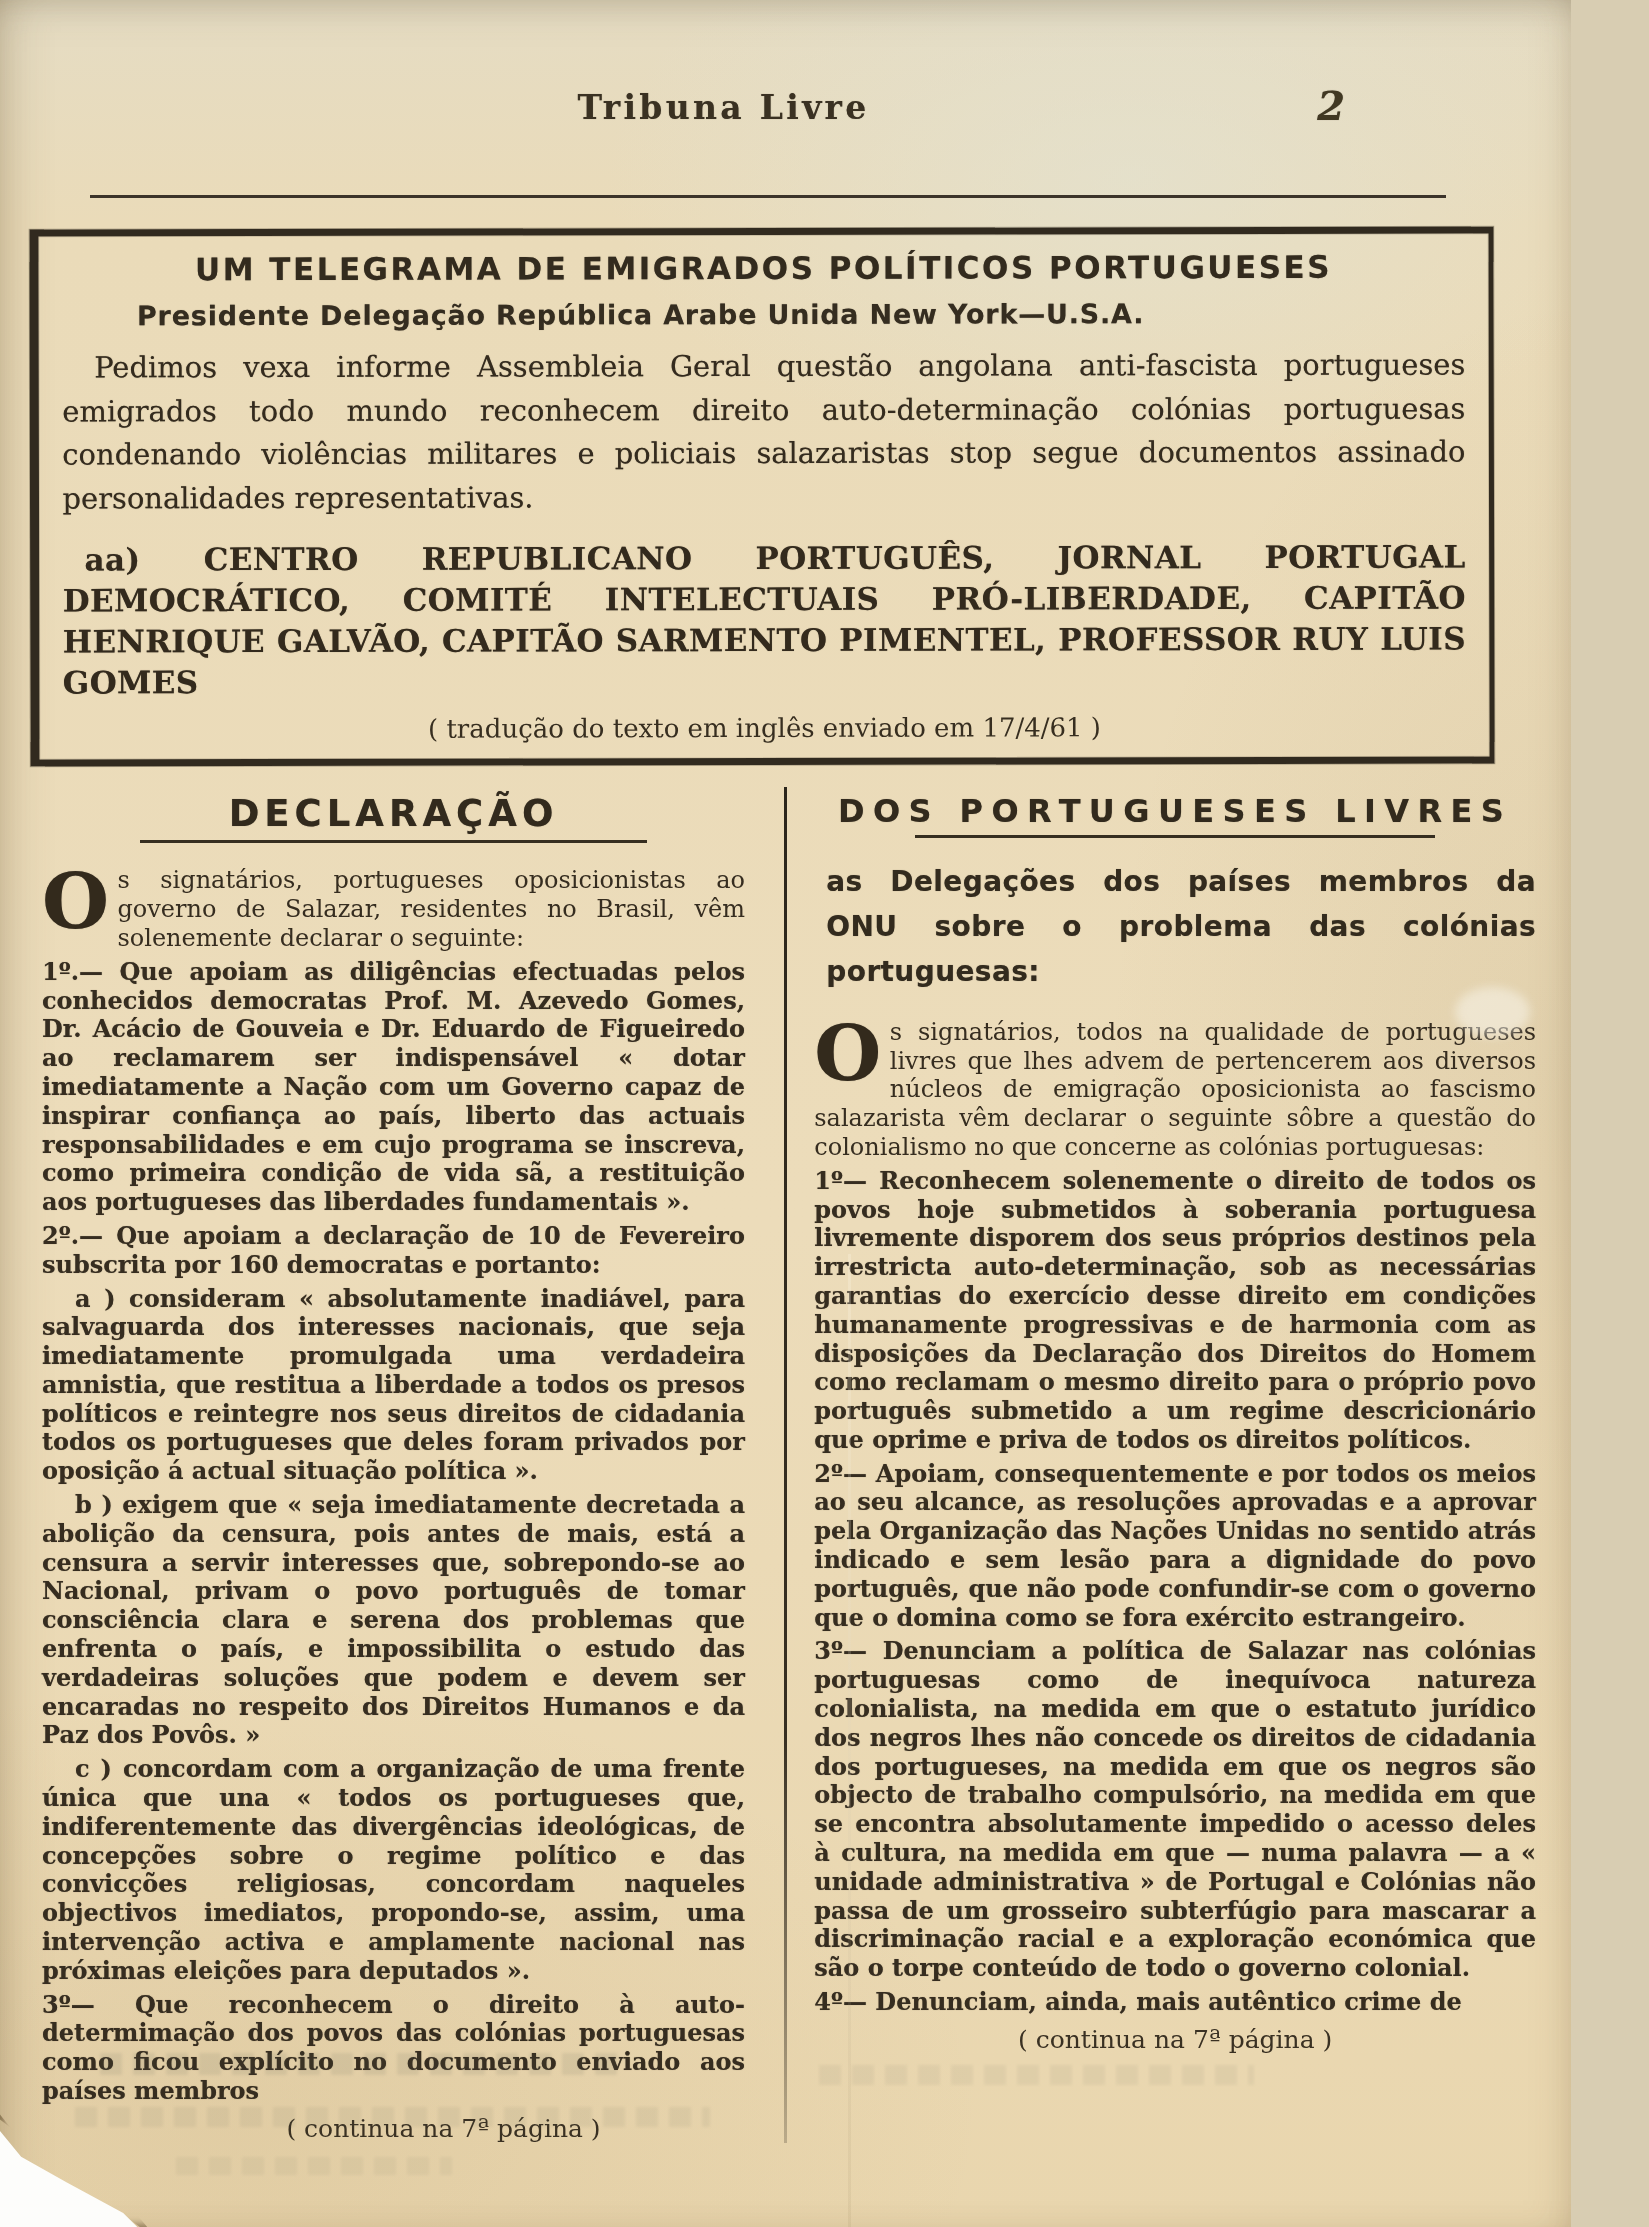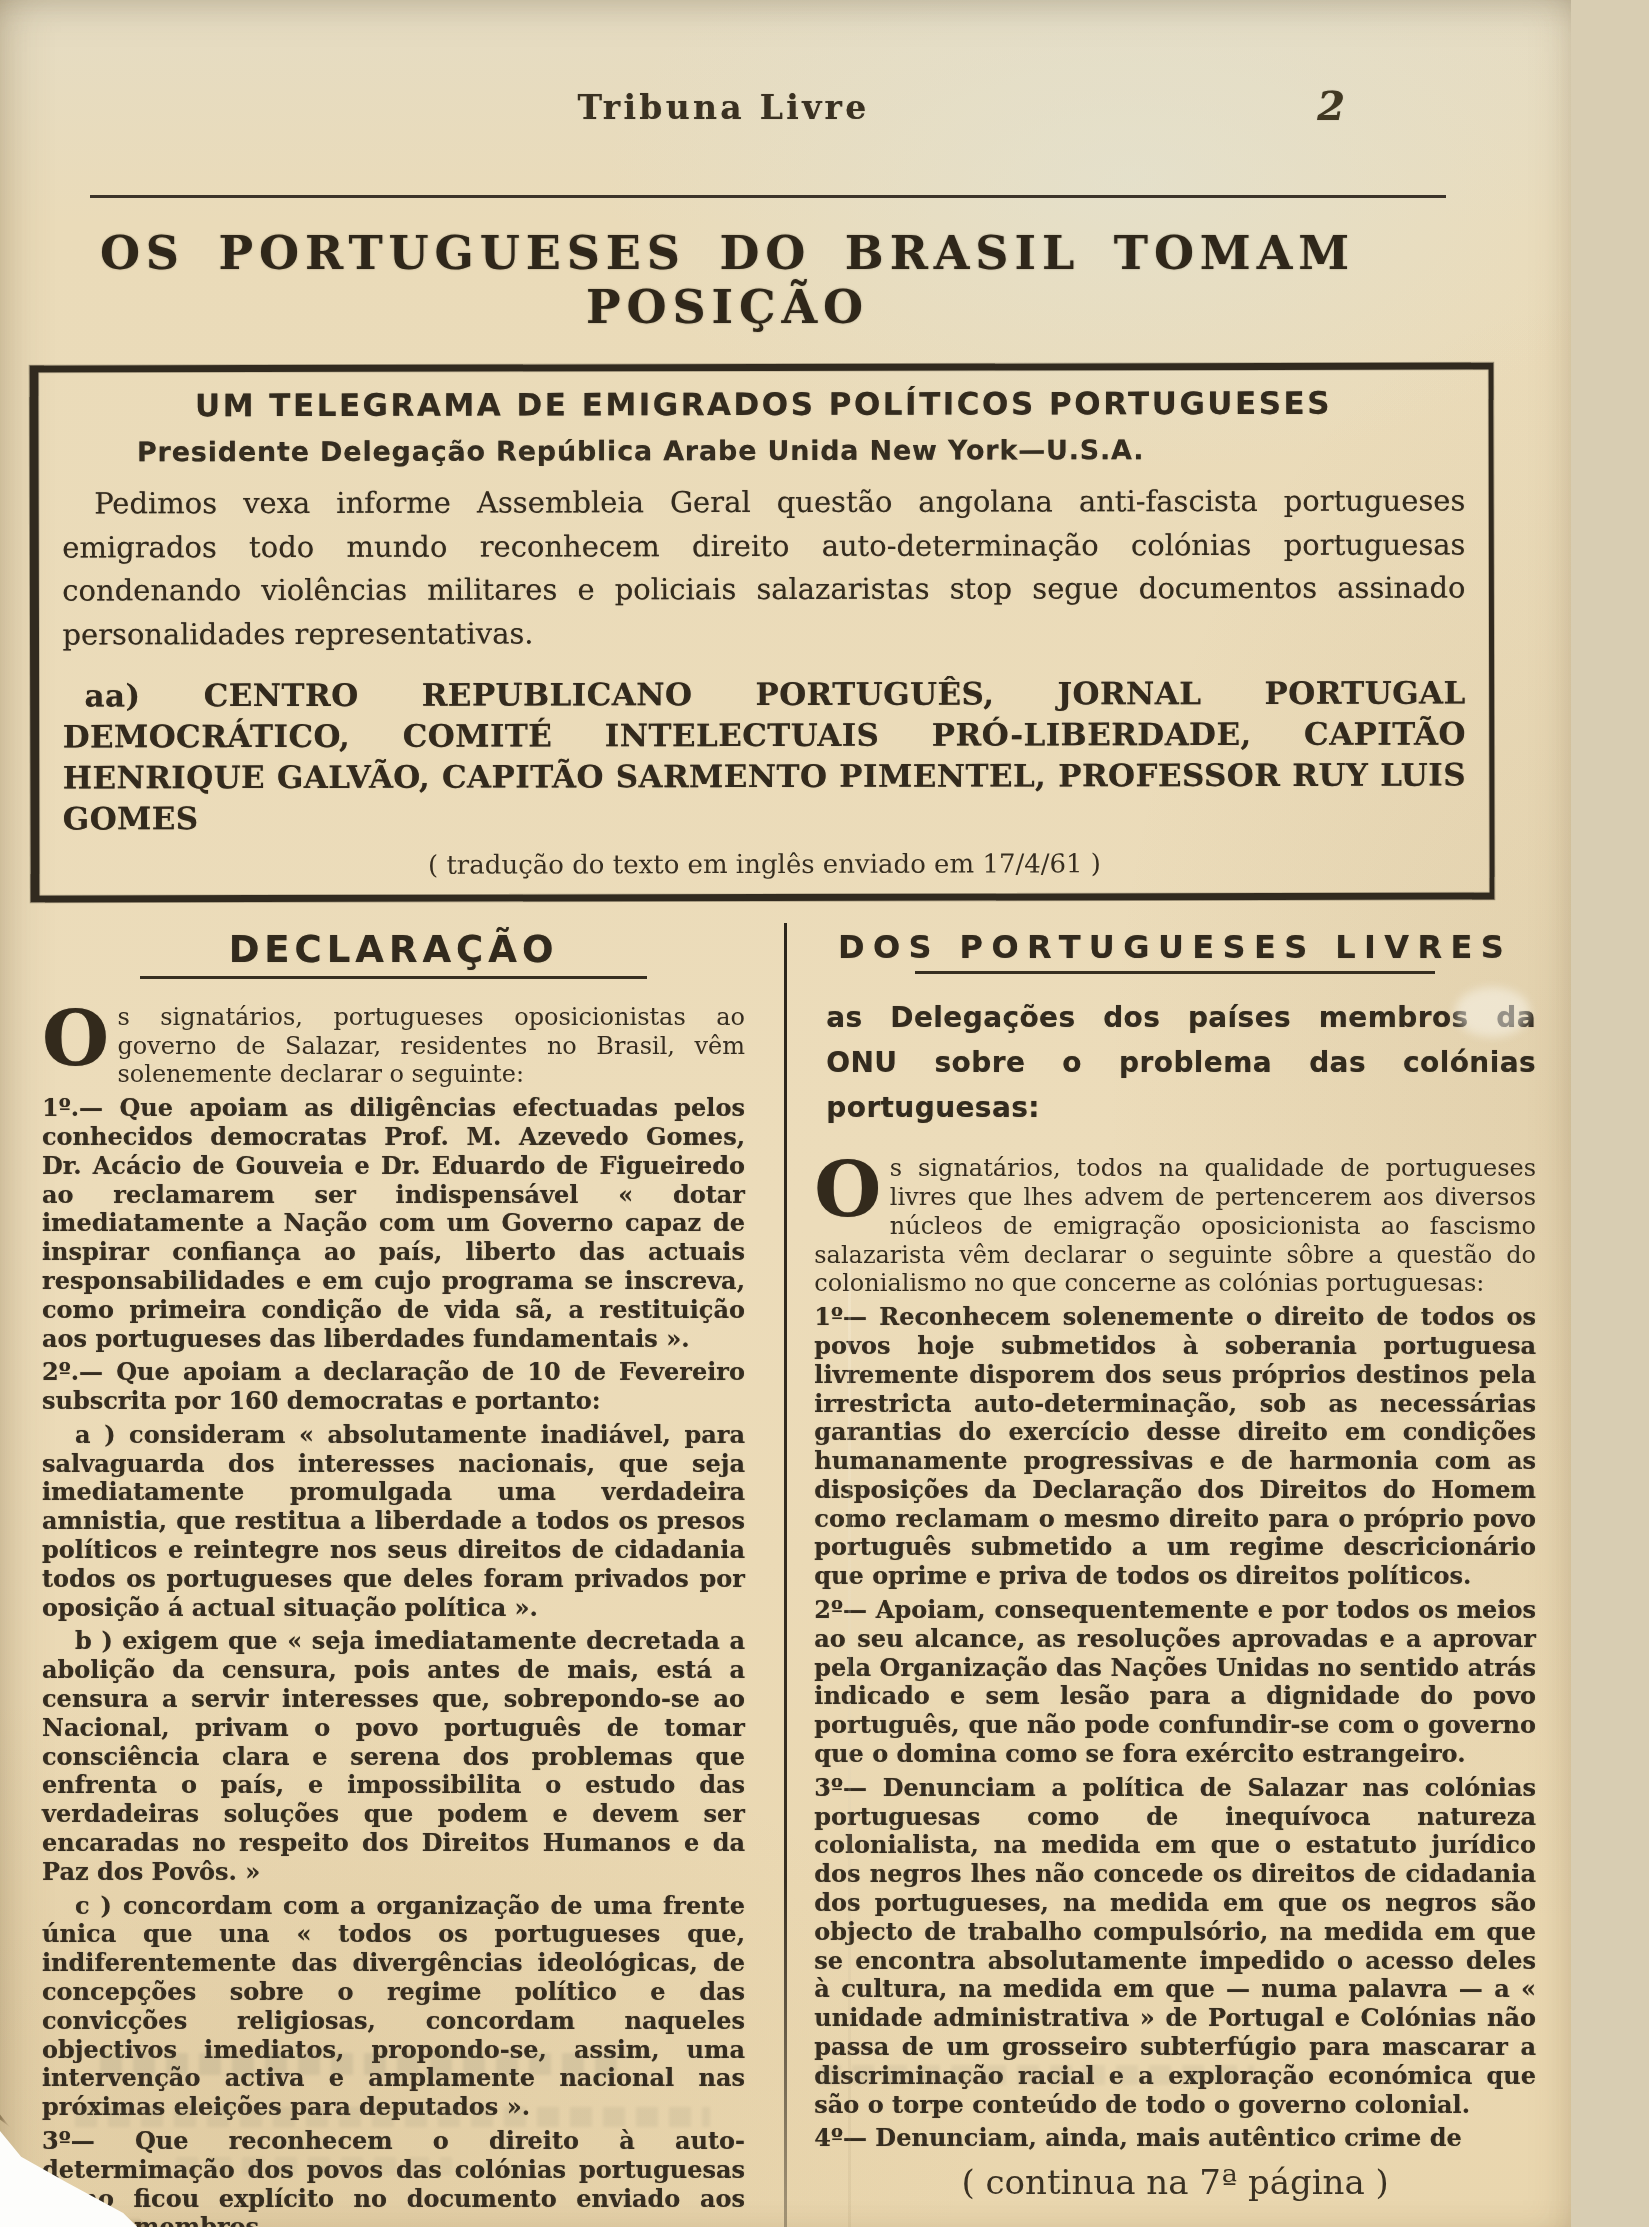--- a/index.html
+++ b/index.html
@@ -87,21 +87,21 @@
     font-size:28px; line-height:1.6; letter-spacing:0.4px; word-spacing:4.2px;
     color:#332b1e; margin:22px 0 0 12px; text-align:justify;
   }
   .lead{ font-size:24px; line-height:1.2; text-align:justify; margin:23.4px 0 0 0; color:#362d20;}
   .dropcap{
     float:left; font-size:77px; line-height:.78; font-weight:bold;
     padding:5px 8.4px 0 0; color:#332a1c;
   }
   .col-par{ font-size:24px; line-height:1.2; text-align:justify; margin:5px 0 0 0; color:#362d20;font-weight:bold;}
   .col-par.indent{ text-indent:33px; }
-  .continua{ text-align:center; font-size:34px; margin:8.4px 0 0 0; color:#3a3123;}
+  .continua{ text-align:center; font-size:25px; margin:8.4px 0 0 0; color:#3a3123;}
   .col-left .continua{ padding-left:100px; }
 
   
   .smudge{ position:absolute; opacity:.14; filter:blur(1.7px); pointer-events:none;
     background:repeating-linear-gradient(90deg, rgba(90,95,80,.8) 0 22px, transparent 22px 33px);
   }
   .crease-v{ position:absolute; left:848px; top:1254px; bottom:0; width:2.5px;
     background:linear-gradient(180deg, rgba(255,250,235,.5), rgba(120,100,60,.18)); opacity:.5; pointer-events:none;}
   .torn-corner{
     position:absolute; left:0; bottom:0; width:176px; height:117px;
@@ -120,21 +120,20 @@
 <body>
 
 <div class="page">
 
   <div class="mast">
     <div class="mast-title ink">Tribuna Livre</div>
     <div class="page-num ink">2</div>
   </div>
   <div class="head-rule"></div>
 
-  <h1 class="headline">OS PORTUGUESES DO BRASIL TOMAM POSIÇÃO</h1>
 
   <div class="tbox">
     <h2 class="tbox-title ink">UM TELEGRAMA DE EMIGRADOS POLÍTICOS PORTUGUESES</h2>
     <h3 class="tbox-sub ink">Presidente Delegação República Arabe Unida New York—U.S.A.</h3>
     <p class="tbox-body ink">Pedimos vexa informe Assembleia Geral questão angolana anti-fascista portugueses emigrados todo mundo reconhecem direito auto-determinação colónias portuguesas condenando violências militares e policiais salazaristas stop segue documentos assinado personalidades representativas.</p>
     <p class="tbox-sign ink">aa) CENTRO REPUBLICANO PORTUGUÊS, JORNAL PORTUGAL DEMOCRÁTICO, COMITÉ INTELECTUAIS PRÓ-LIBERDADE, CAPITÃO HENRIQUE GALVÃO, CAPITÃO SARMENTO PIMENTEL, PROFESSOR RUY LUIS GOMES</p>
     <p class="tbox-note">( tradução do texto em inglês enviado em 17/4/61 )</p>
   </div>
 
   <div class="columns">

